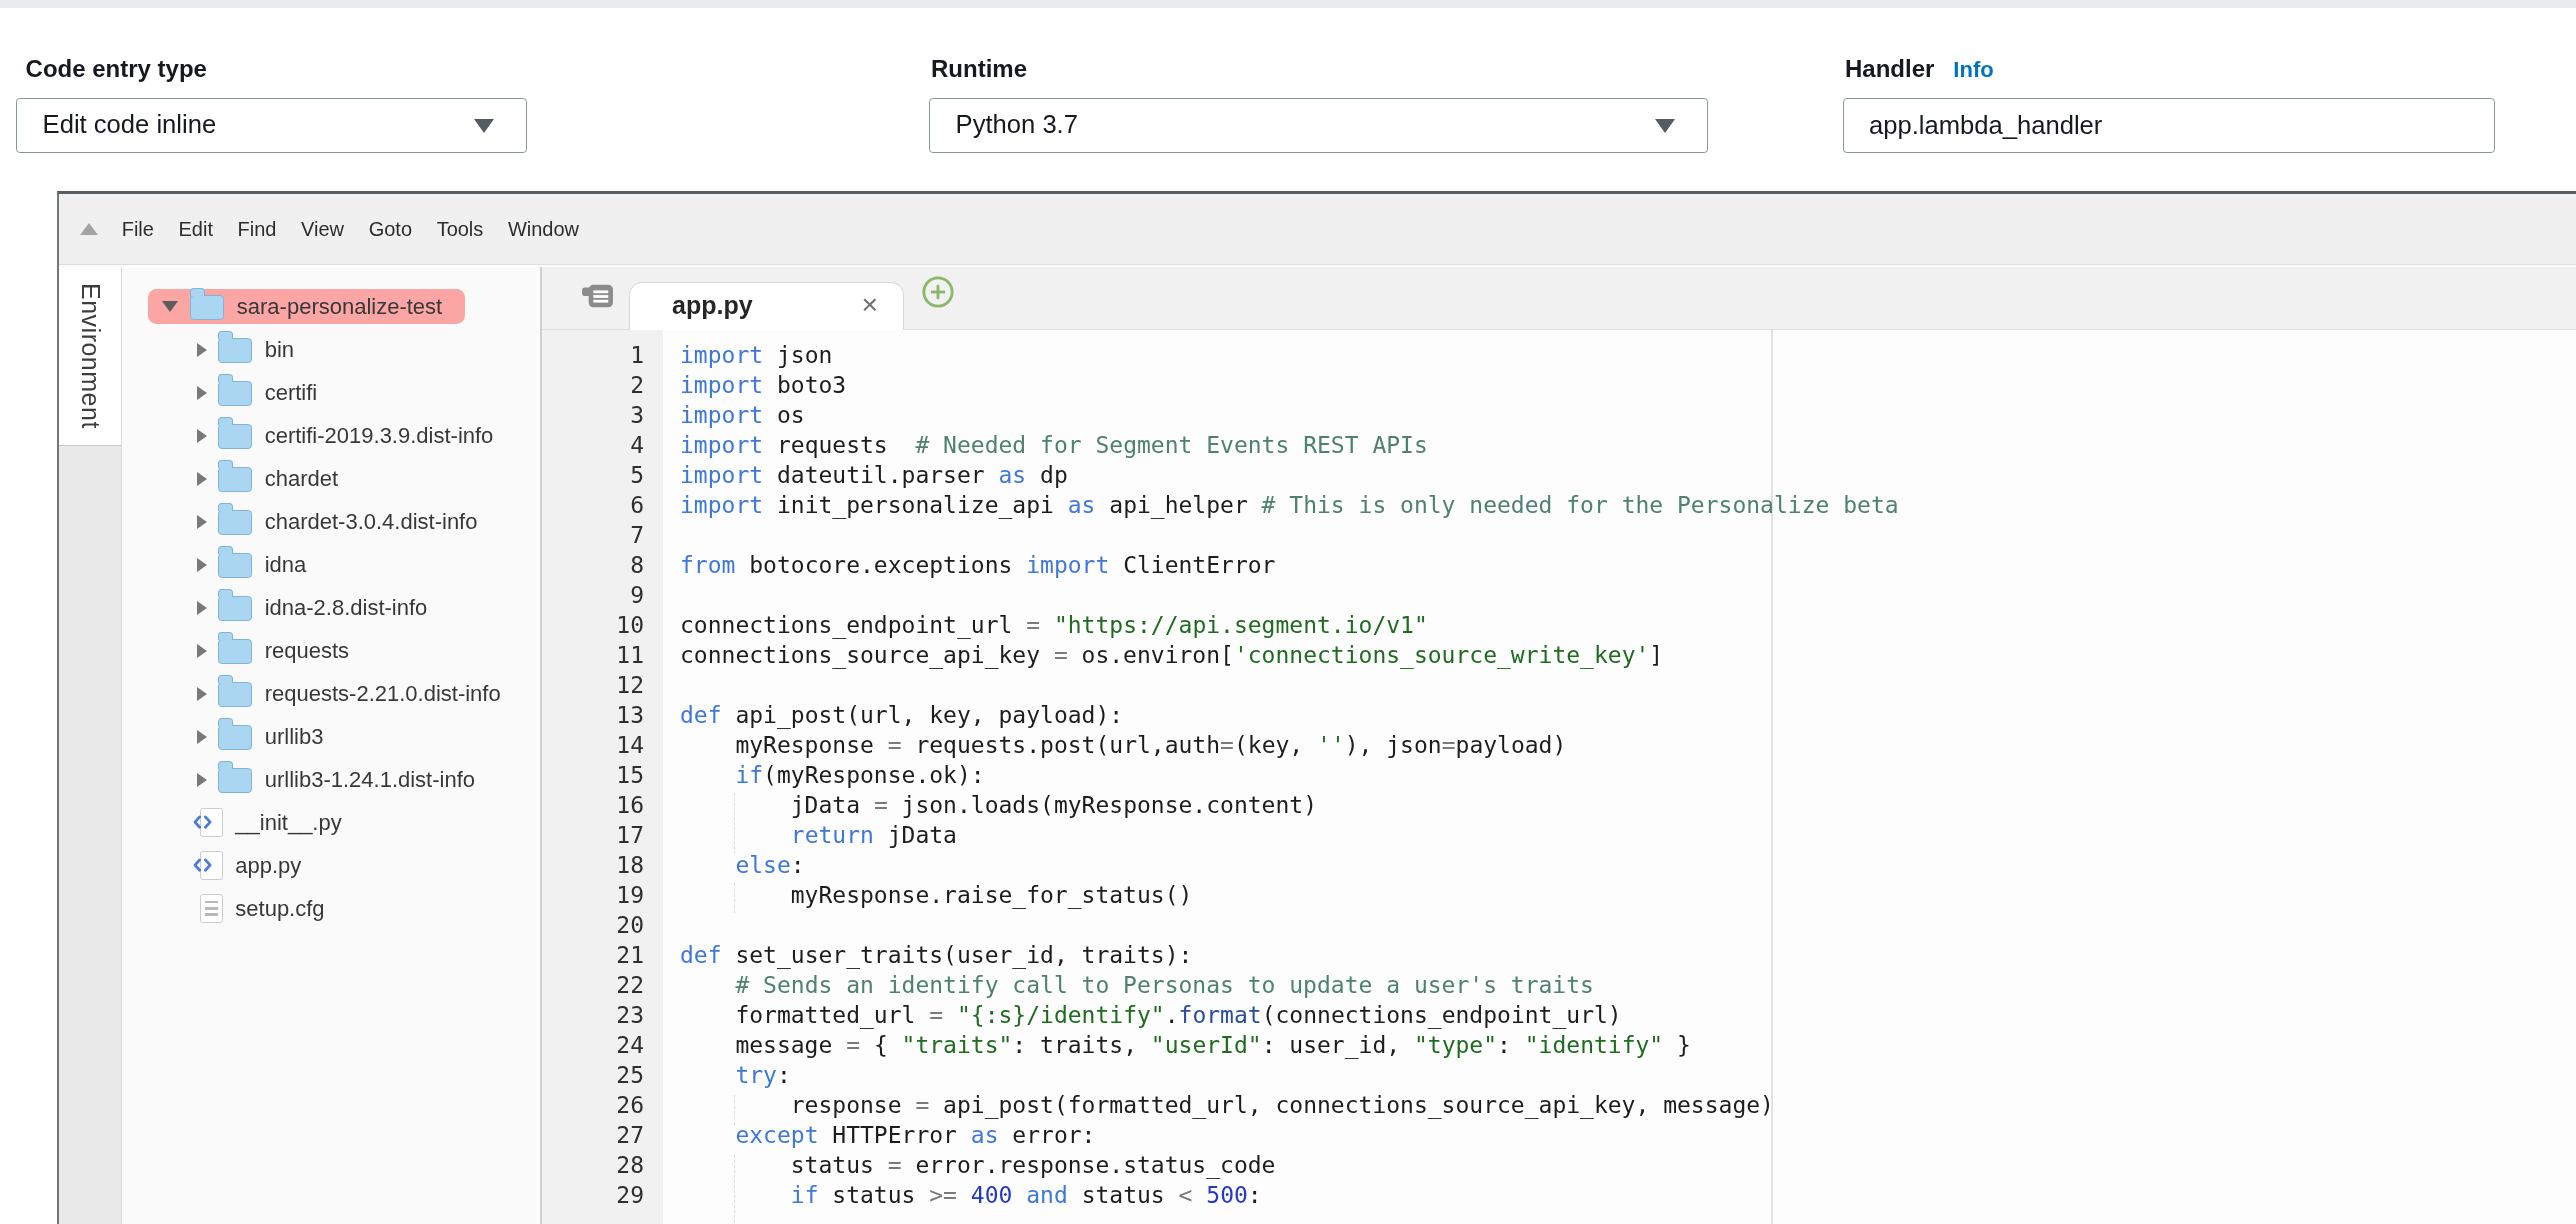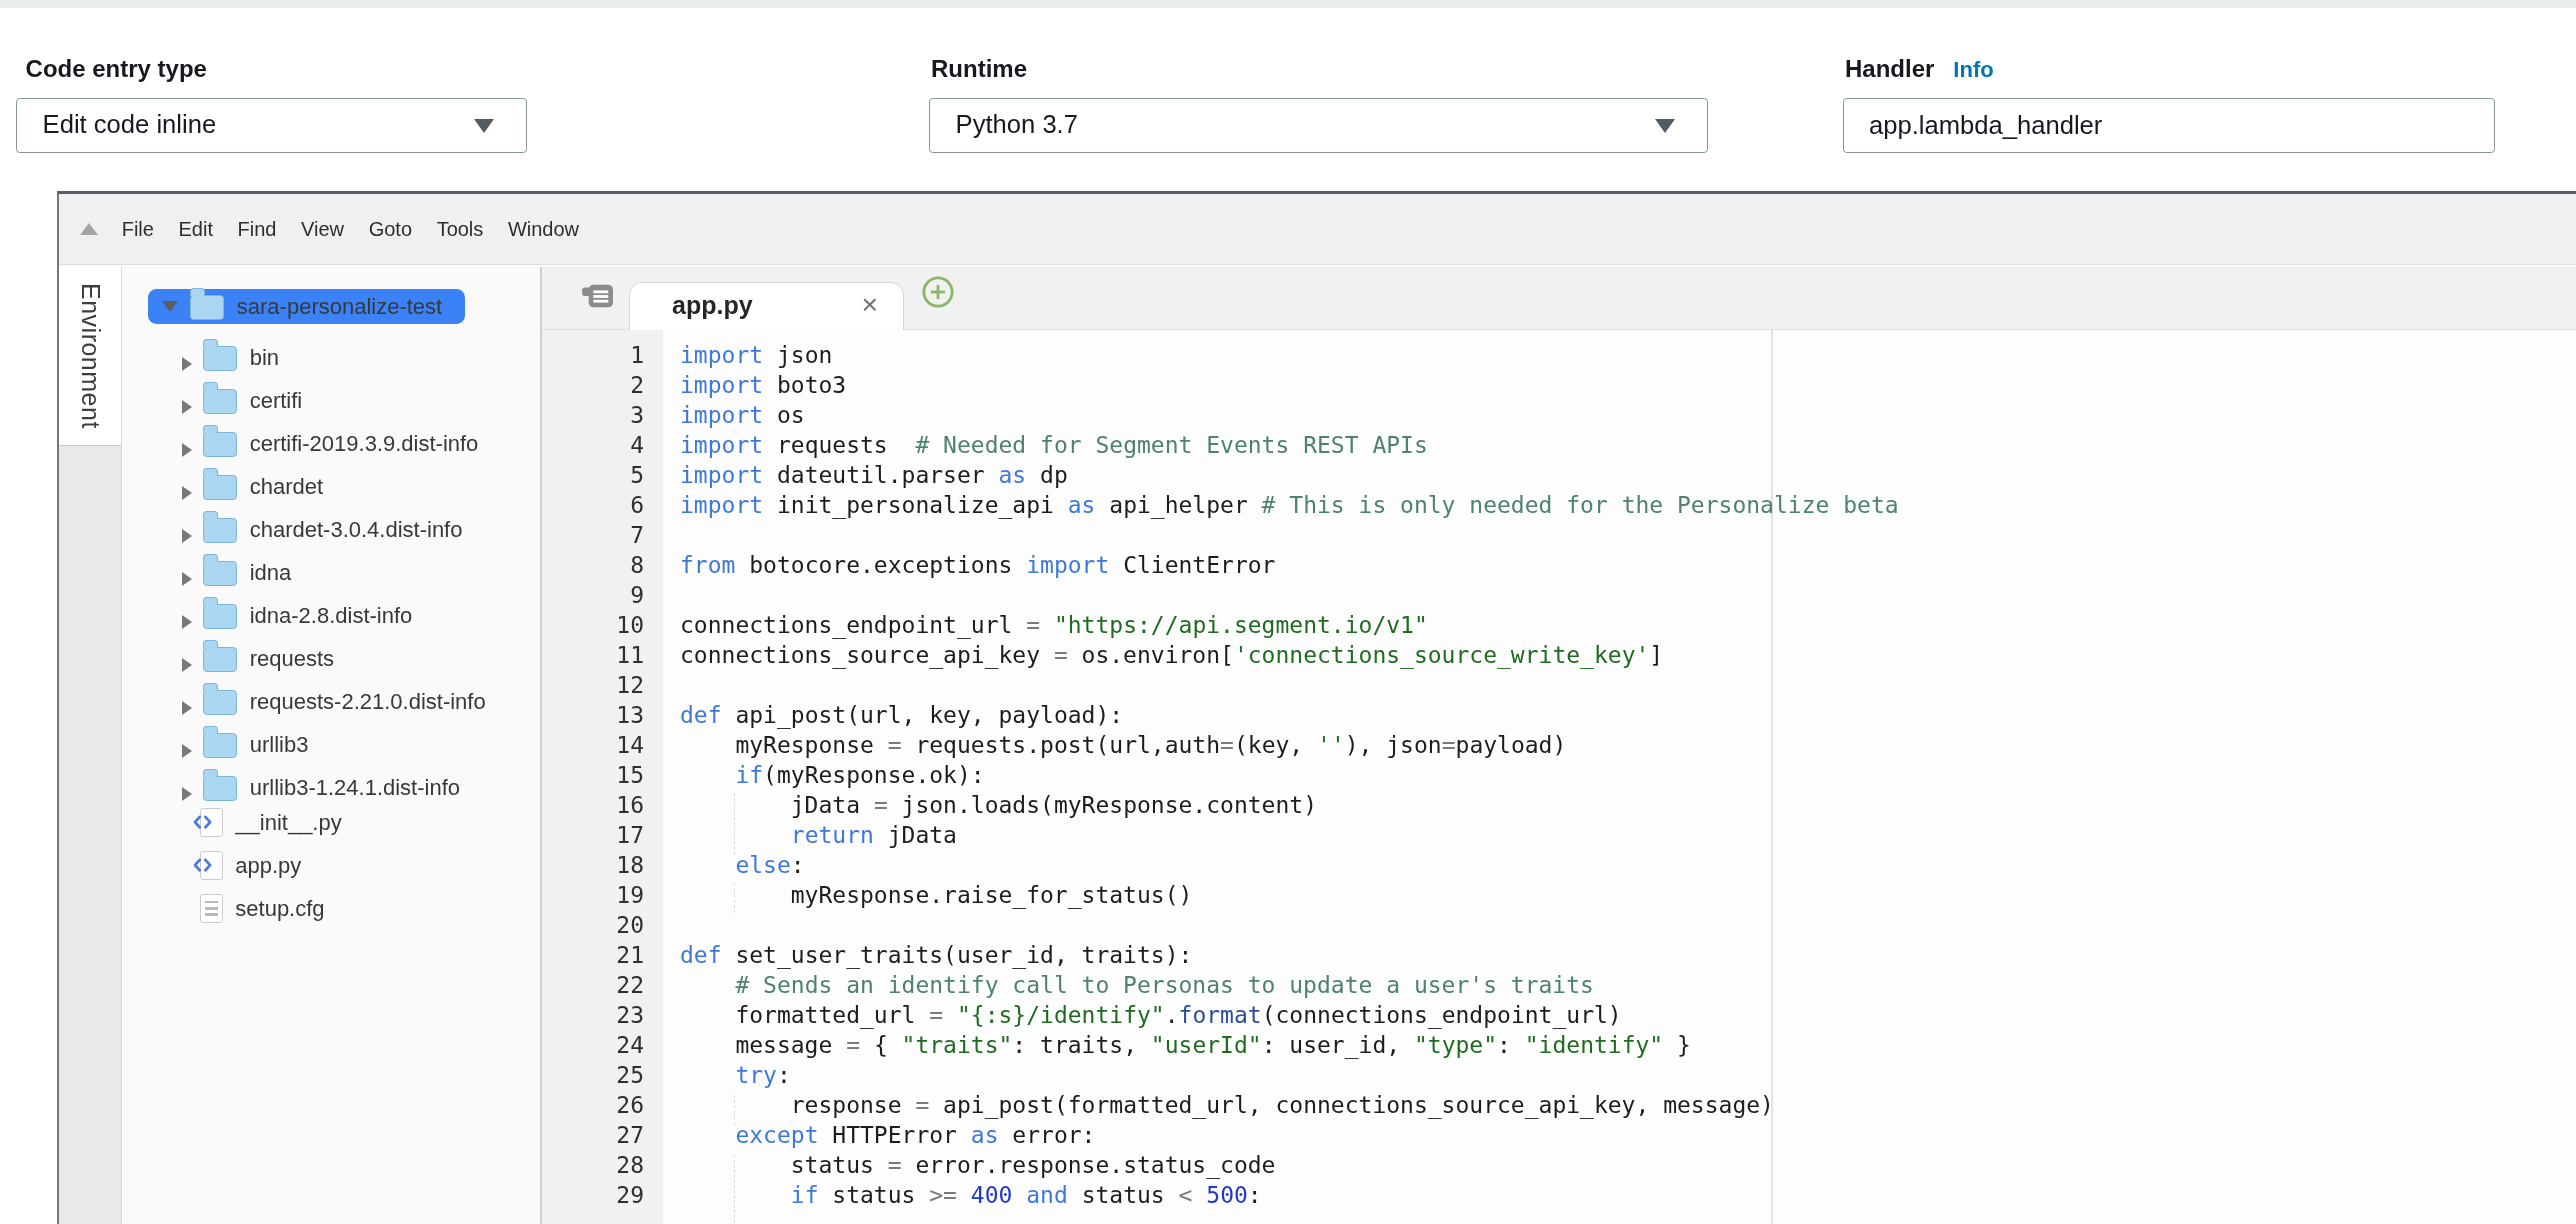--- a/index.html
+++ b/index.html
@@ -29,23 +29,23 @@
   
   #env-col{position:absolute;left:0;top:73px;width:63px;bottom:0;background:#e9e9e9;border-right:0.9px solid #d8d8d8;box-sizing:border-box;}
   #env-tab{position:absolute;left:0;top:0;width:100%;height:179px;background:#fff;
         border-bottom:1.9px solid #c8c8c8;box-sizing:border-box;display:flex;align-items:center;justify-content:center;}
   .env-label{writing-mode:vertical-rl;font-size:25px;color:#3d3d3d;white-space:nowrap;letter-spacing:0.5px;}
   
   #tree{position:absolute;left:64px;top:73px;width:417px;bottom:0;background:#fafafa;overflow:hidden;}
   #tree-rows{position:absolute;left:0;top:18px;right:0;}
   .tree-row{height:43px;display:flex;align-items:center;font-size:22px;color:#383838;white-space:nowrap;cursor:default;}
   .tree-row .label{margin-left:12.3px;}
-  .tree-sel{display:inline-flex;align-items:center;background:#3b82f6;border-radius:8.5px;
+  .tree-sel{display:inline-flex;align-items:center;background:#fca5a5;border-radius:8.5px;
         height:35px;margin-left:25px;padding:0 23px 0 14.2px;}
-  .row-folder{padding-left:59px;align-items:flex-end;}
+  .row-folder{padding-left:74px;}
   .row-file{padding-left:77px;}
   .tri-down{width:0;height:0;border-left:8.5px solid transparent;border-right:8.5px solid transparent;
         border-top:11.4px solid #5d5d5d;margin-right:12.3px;}
   .tri-right{width:0;height:0;border-top:7.6px solid transparent;border-bottom:7.6px solid transparent;
         border-left:10.4px solid #787878;margin-right:11.4px;}
   .icon-folder{position:relative;width:32px;height:23px;background:#aad6f2;border:1.9px solid #7eb6da;
         border-radius:3.8px;flex:none;margin-top:2.8px;}
   .icon-folder::before{content:"";position:absolute;top:-8.5px;left:-1.9px;width:13.3px;height:7.6px;
         background:#aad6f2;border:1.9px solid #7eb6da;border-bottom:none;border-radius:3.8px 3.8px 0 0;}
   .icon-page{position:relative;width:21px;height:26.5px;background:#fff;border:1.9px solid #cccccc;

